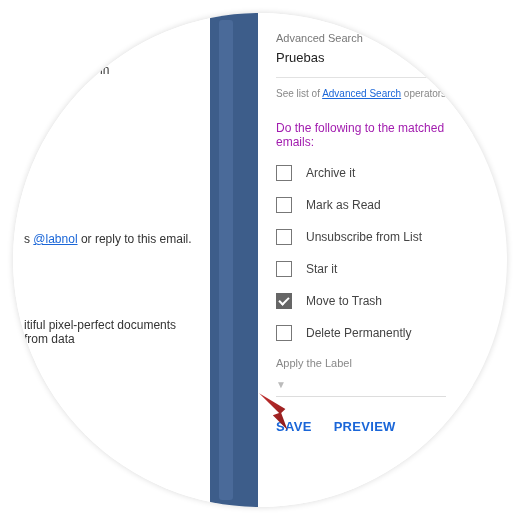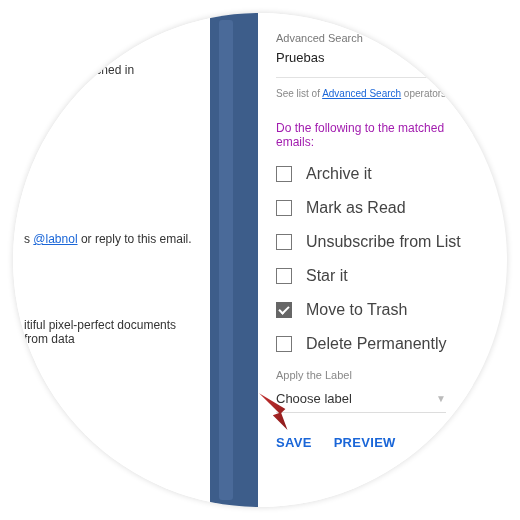--- a/index.html
+++ b/index.html
@@ -71,21 +71,21 @@
     height: 520px;
     background: #fff;
     padding: 32px 10px 0 18px;
   }
   .adv-label { font-size: 11px; color: #777; margin-bottom: 6px; }
   .adv-value { font-size: 13px; color: #222; margin-bottom: 12px; }
   .hr { border-top: 1px solid #e2e2e2; margin: 8px 0 10px; }
   .see-list { font-size: 10px; color: #888; margin-bottom: 22px; white-space: nowrap; }
   .see-list .link2 { color: #1a66d8; text-decoration: underline; cursor: pointer; }
   .do-label { font-size: 12px; color: #a21caf; margin-bottom: 16px; }
-  .check-row { display: flex; align-items: center; margin-bottom: 16px; font-size: 16px; color: #444; cursor: pointer; }
+  .check-row { display: flex; align-items: center; margin-bottom: 16px; font-size: 12px; color: #444; cursor: pointer; }
   .check-box {
     width: 16px; height: 16px;
     border: 1.5px solid #777;
     margin-right: 14px;
     display: inline-flex;
     align-items: center;
     justify-content: center;
     background: #fff;
   }
   .check-box.checked { background: #666; border-color: #666; }
@@ -126,21 +126,21 @@
     height: 42px;
     pointer-events: none;
   }
 </style>
 </head>
 <body>
 
 <div class="circle-clip">
   <div class="content">
     <div class="left-pane">
-      <div class="left-text t1">er is also matched in</div>
+      <div class="left-text t1">er is also itiful in</div>
       <div class="left-text t3">itiful pixel-perfect documents from data</div>
       <div class="left-text t2">
         <span>s </span><span class="link">@labnol</span><span> or reply to this email.</span>
       </div>
     </div>
 
     <div class="blue-bar">
       <div class="blue-inner"></div>
     </div>
 
@@ -173,21 +173,20 @@
         <span class="check-box checked"></span>
         <span>Move to Trash</span>
       </div>
       <div class="check-row">
         <span class="check-box"></span>
         <span>Delete Permanently</span>
       </div>
 
       <div class="apply-label">Apply the Label</div>
       <div class="dropdown">
-        <span>Choose label</span>
         <span class="chev">▼</span>
       </div>
 
       <div class="buttons">
         <span class="btn">SAVE</span>
         <span class="btn">PREVIEW</span>
       </div>
     </div>
 
     <svg class="arrow" viewBox="0 0 40 40">

